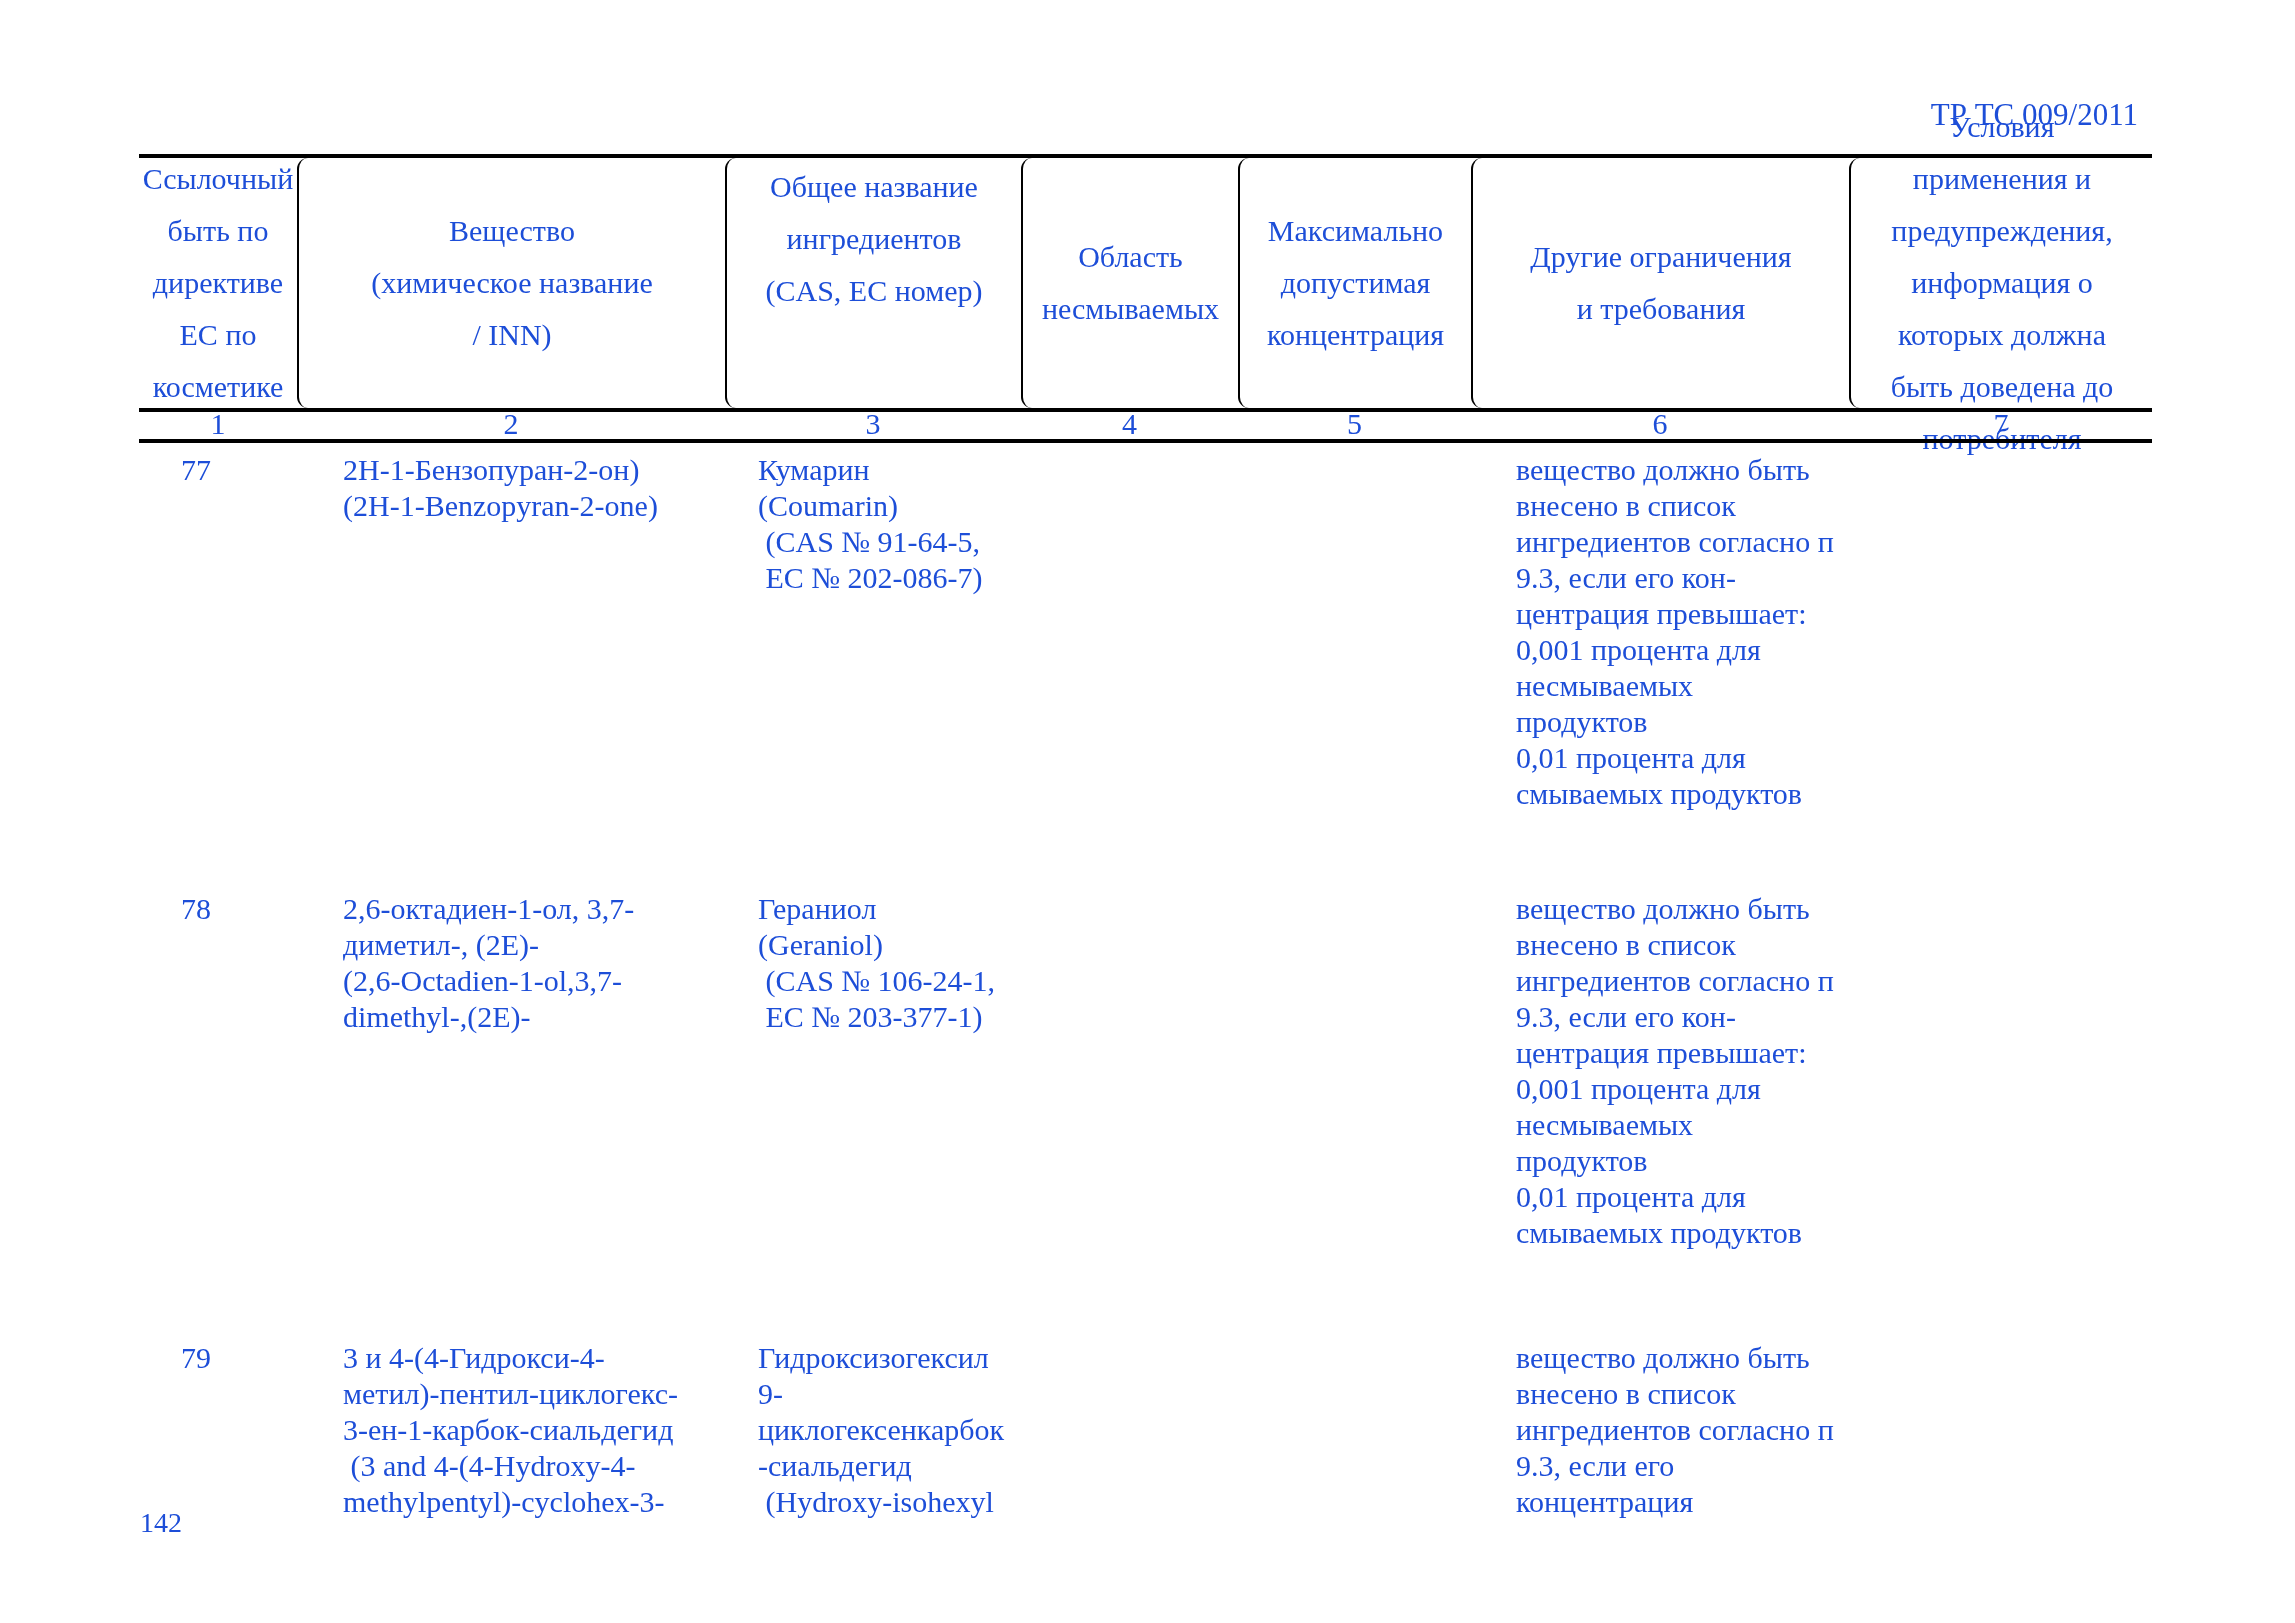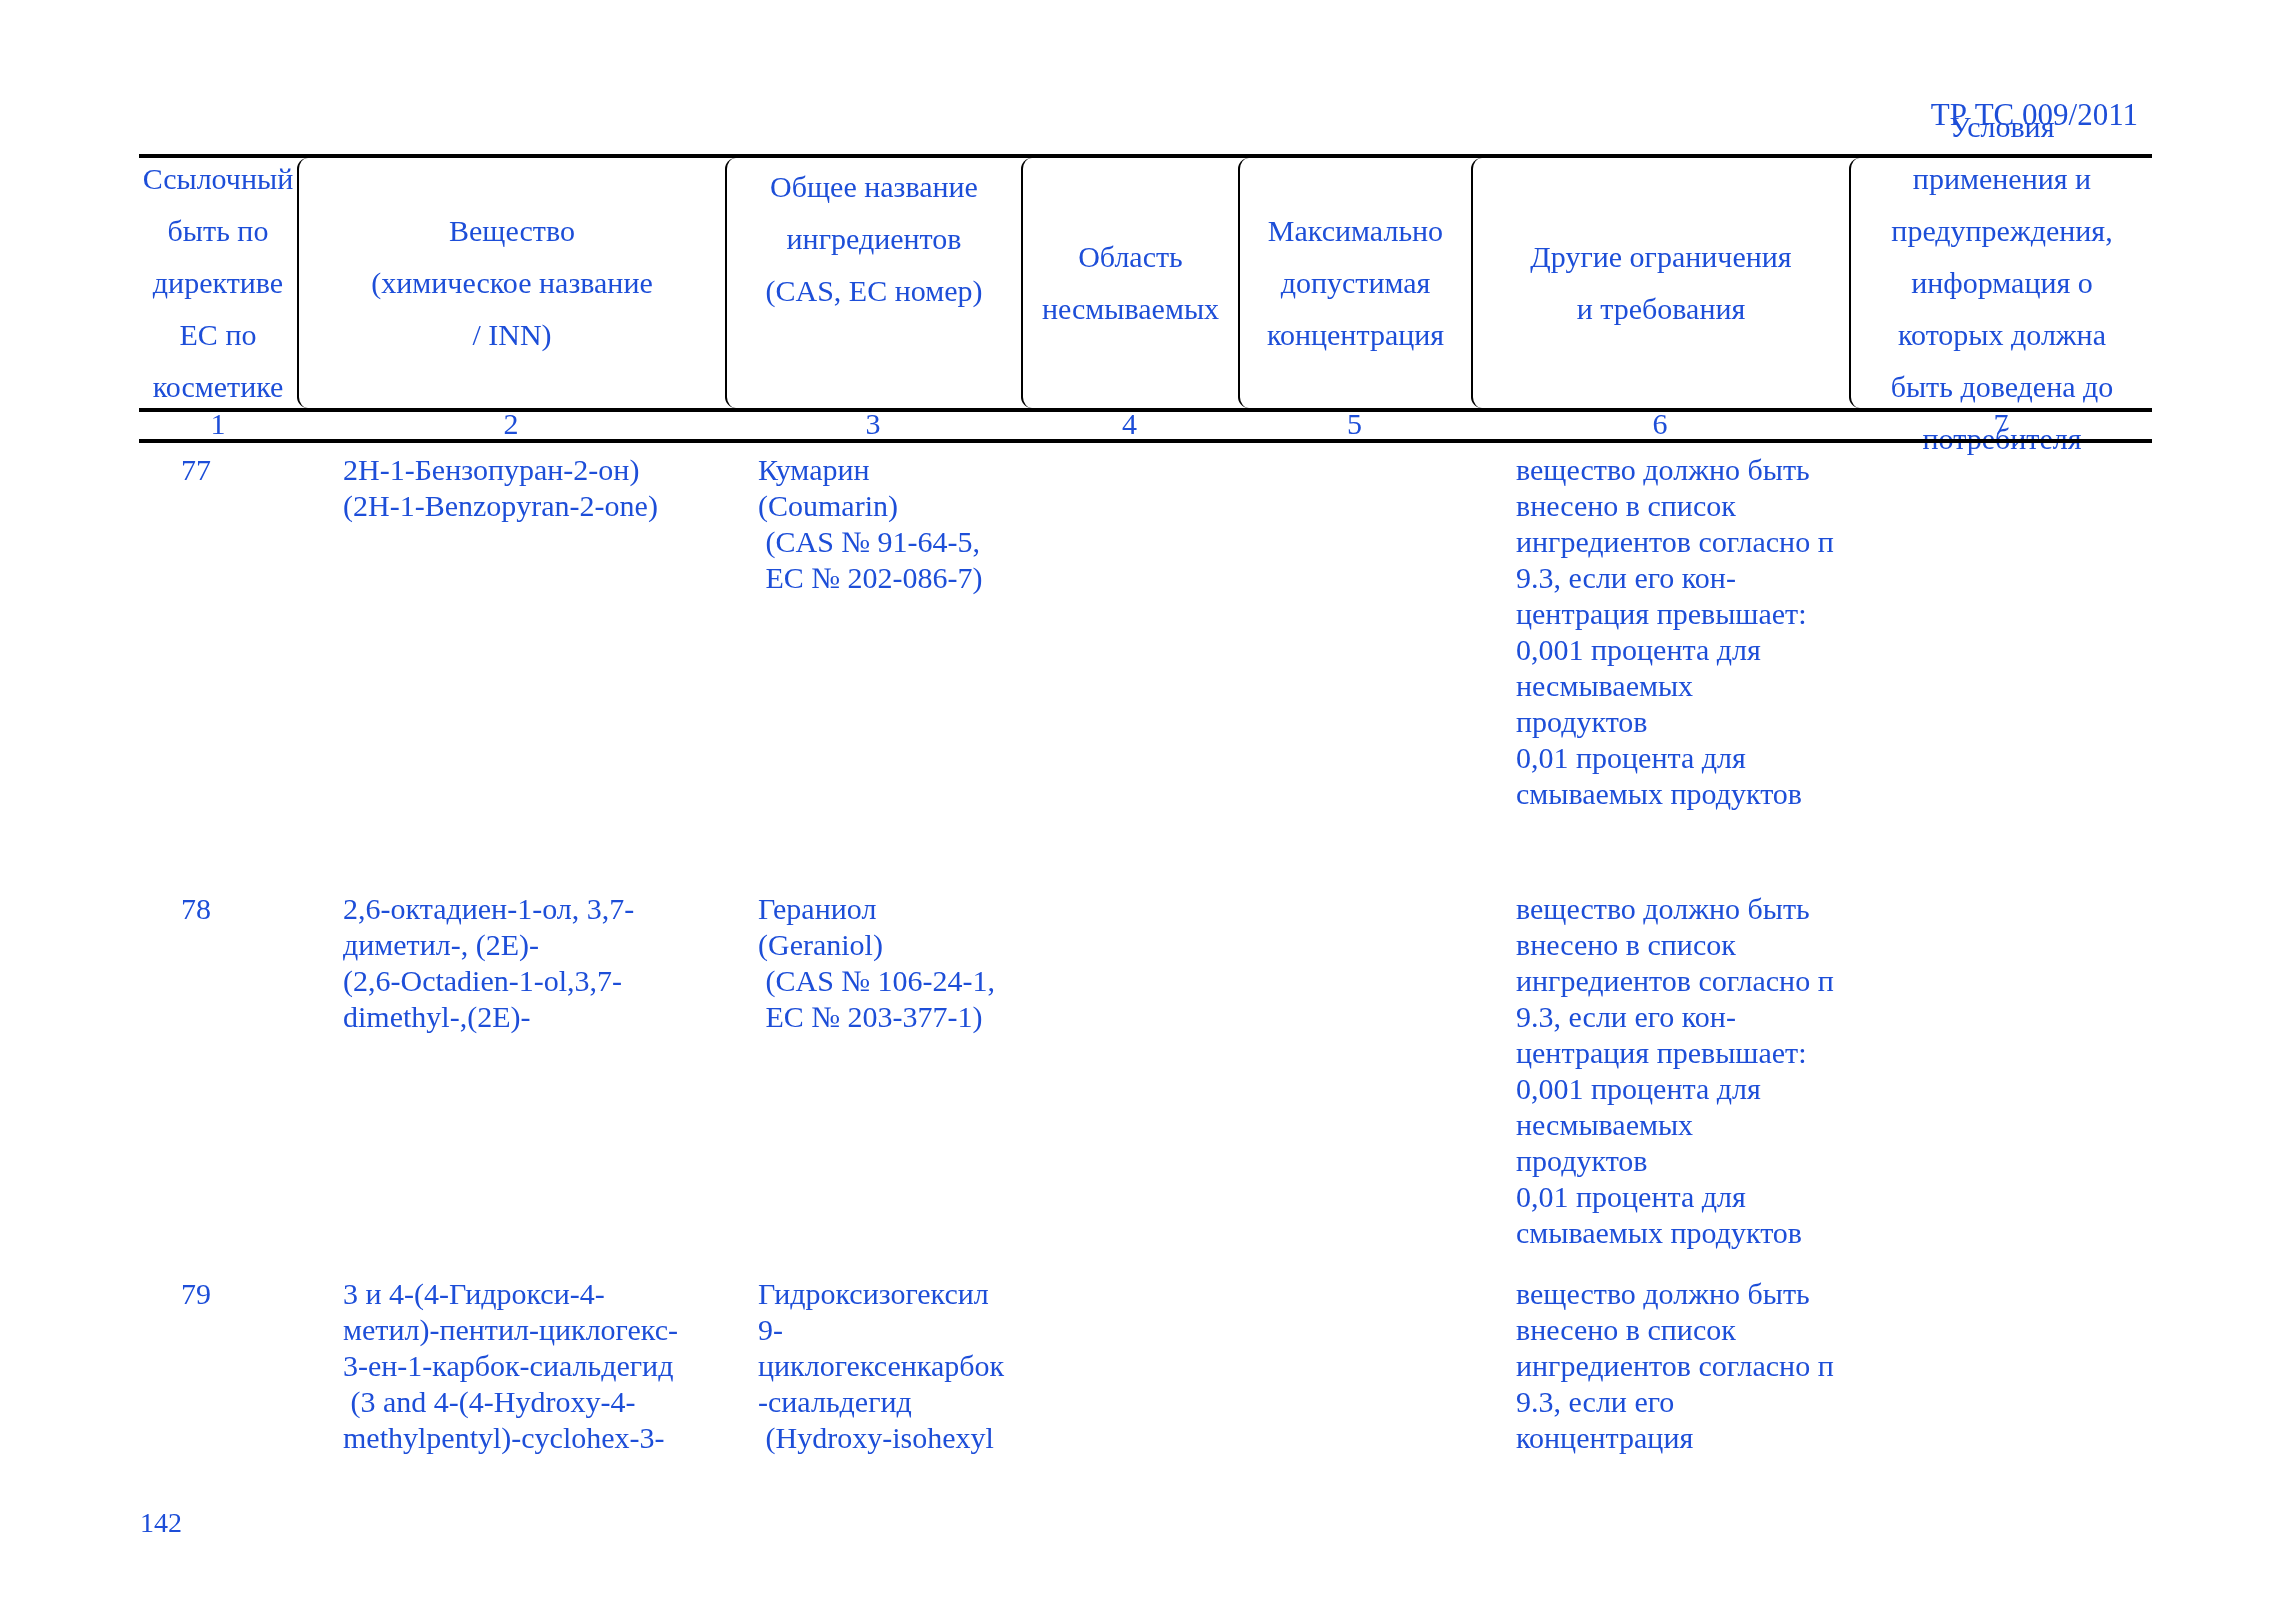--- a/index.html
+++ b/index.html
@@ -83,21 +83,21 @@
   }
   .x-ref   { left: 157px;  }
   .x-sub   { left: 319px;  width: 393px; }
   .x-name  { left: 734px; width: 275px; }
   .x-area  { left: 1044px; width: 196px; }
   .x-conc  { left: 1256px; width: 209px; }
   .x-restr { left: 1492px; width: 353px; }
   .x-cond  { left: 1871px; width: 275px; }
   .r77 { top: 452px; }
   .r78 { top: 891px; }
-  .r79 { top: 1276px; }
+  .r79 { top: 1340px; }
   .page-number {
     position: absolute;
     left: 140px;
     top: 1505px;
     font-size: 28px;
   }
 </style>
 </head>
 <body>
 

